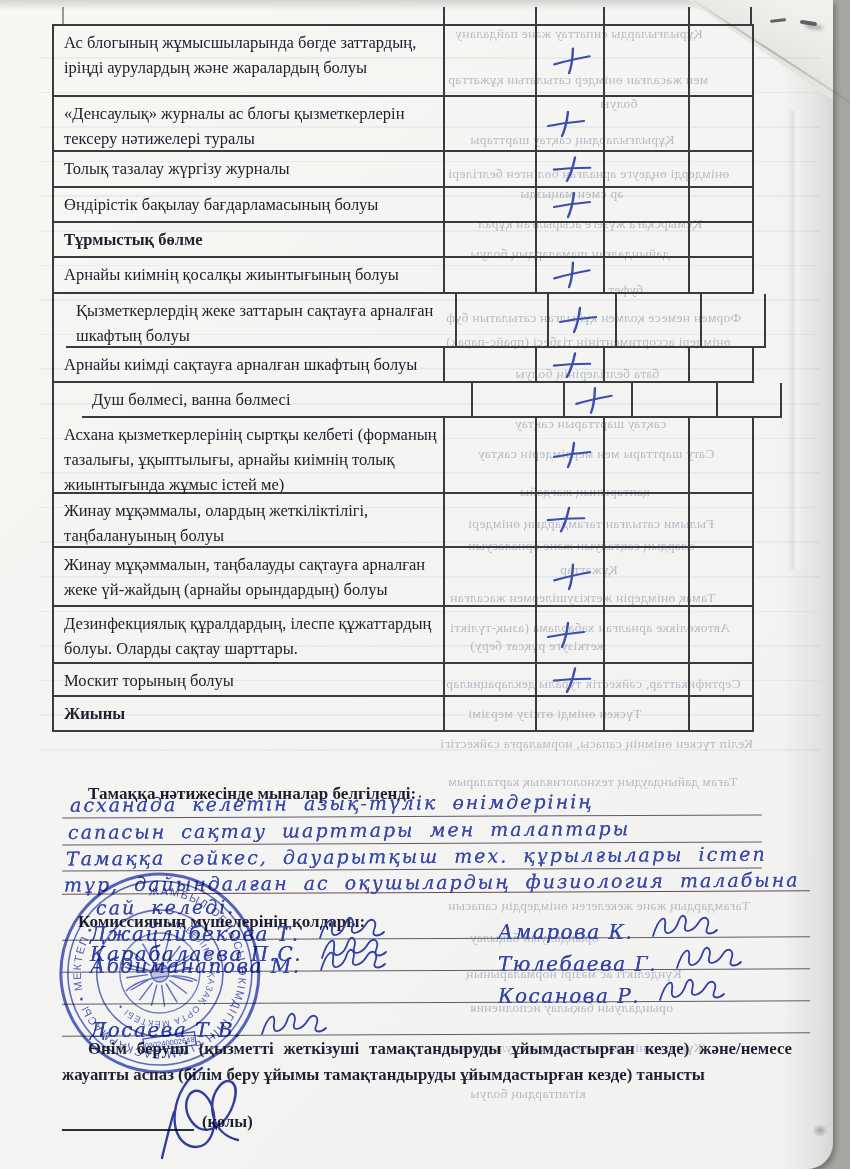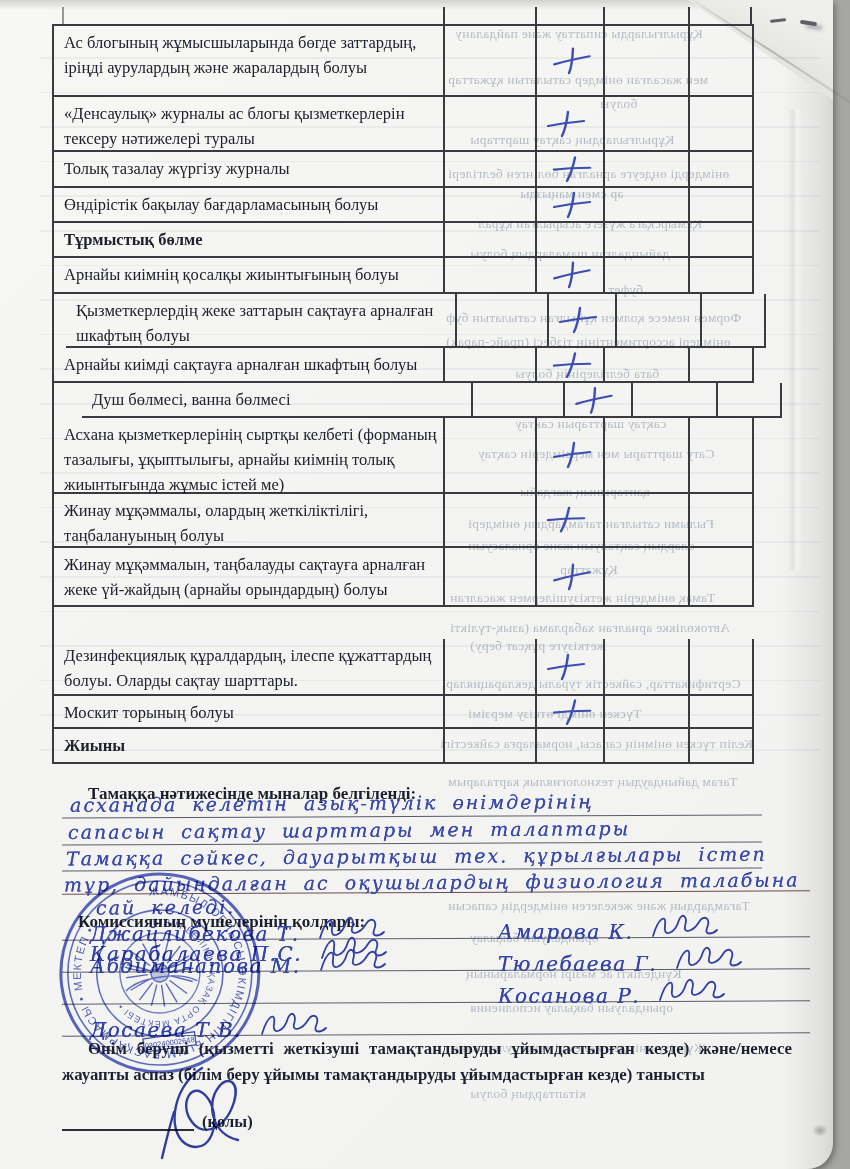--- a/index.html
+++ b/index.html
@@ -297,21 +297,21 @@
         <span class="plus" style="transform:rotate(-5deg) translateX(2px)">
    <svg width="42" height="30" viewBox="0 0 42 30">
      <path d="M3 17 C 13 15, 29 13, 39 12" stroke="#3d4db0" stroke-width="2.2" fill="none" stroke-linecap="round"></path>
      <path d="M23 3 C 22 11, 20 21, 17 27" stroke="#3d4db0" stroke-width="2.4" fill="none" stroke-linecap="round"></path>
    </svg>
         </span>
       </div>
       <div class="tcell"></div>
       <div class="tcell"></div>
     </div>
-    <div class="trow" style="grid-auto-rows: 57px; margin-top: 32px;">
+    <div class="trow" style="grid-auto-rows: 57px;">
       <div class="tcell tdesc">Дезинфекциялық құралдардың, ілеспе құжаттардың болуы. Оларды сақтау шарттары.</div>
       <div class="tcell"></div>
       <div class="tcell tmark">
         <span class="plus" style="transform:rotate(0deg) translateX(-4px)">
    <svg width="42" height="30" viewBox="0 0 42 30">
      <path d="M3 17 C 13 15, 29 13, 39 12" stroke="#3d4db0" stroke-width="2.2" fill="none" stroke-linecap="round"></path>
      <path d="M23 3 C 22 11, 20 21, 17 27" stroke="#3d4db0" stroke-width="2.4" fill="none" stroke-linecap="round"></path>
    </svg>
         </span>
       </div>

